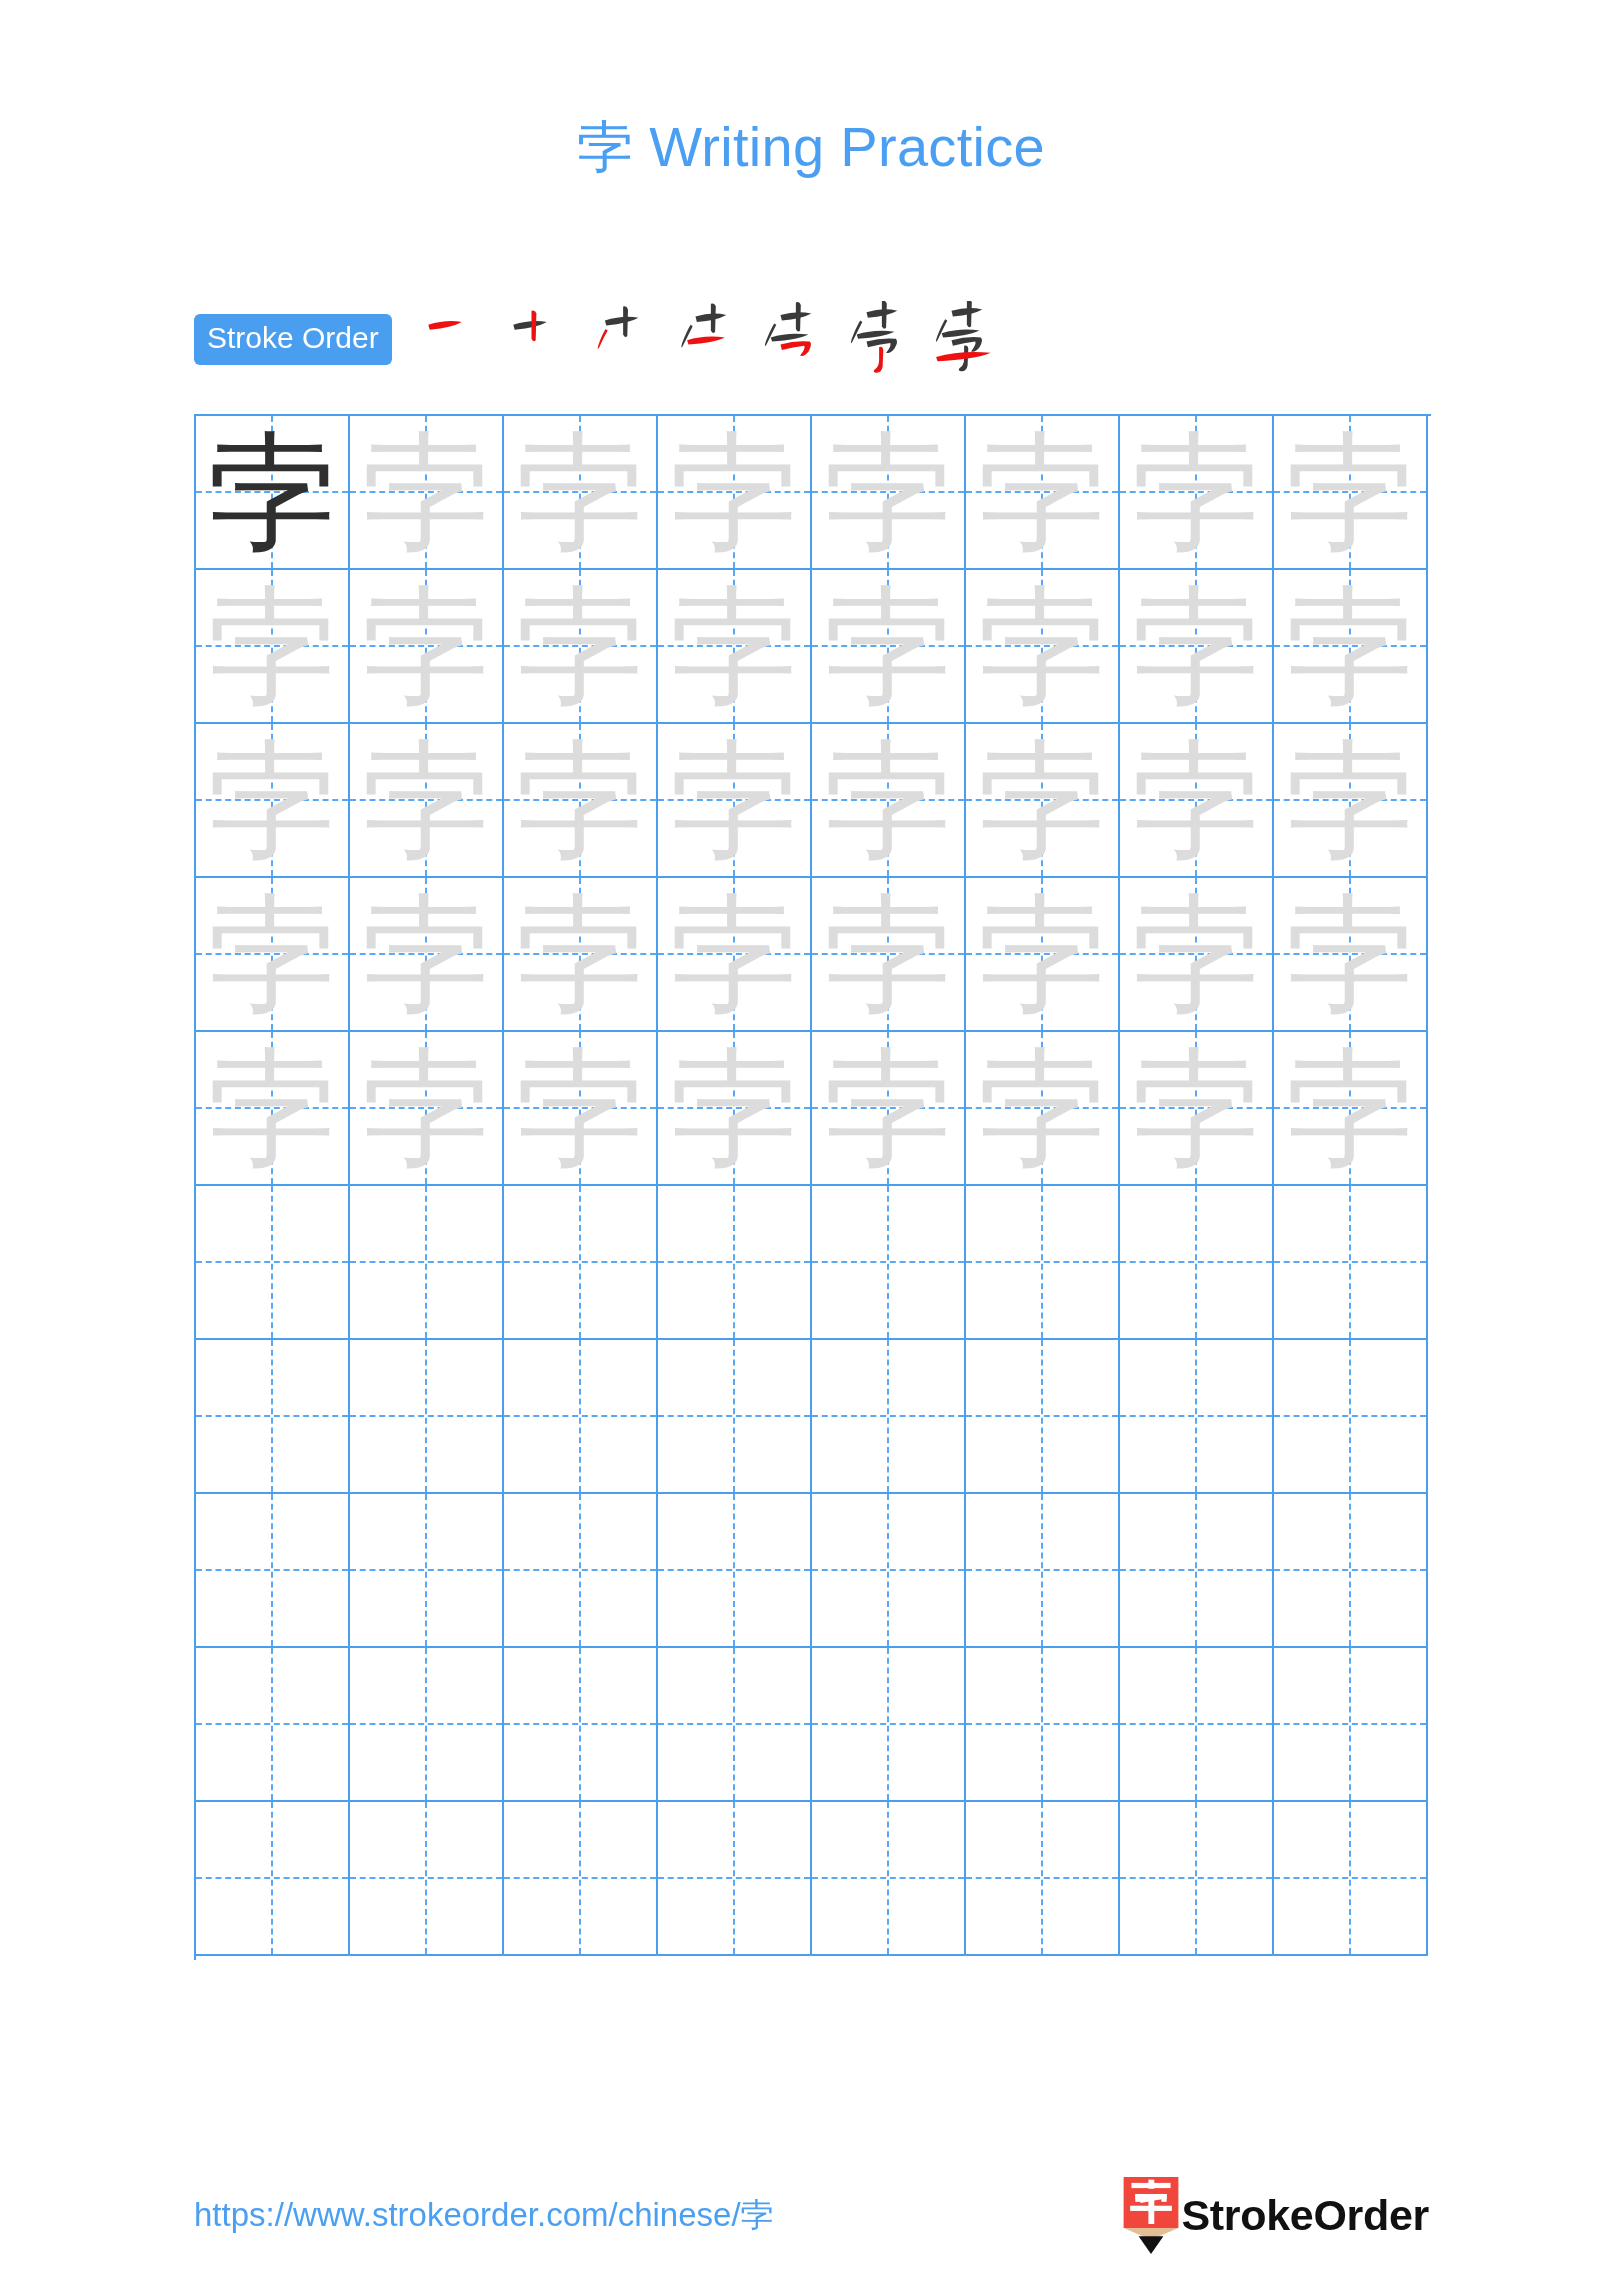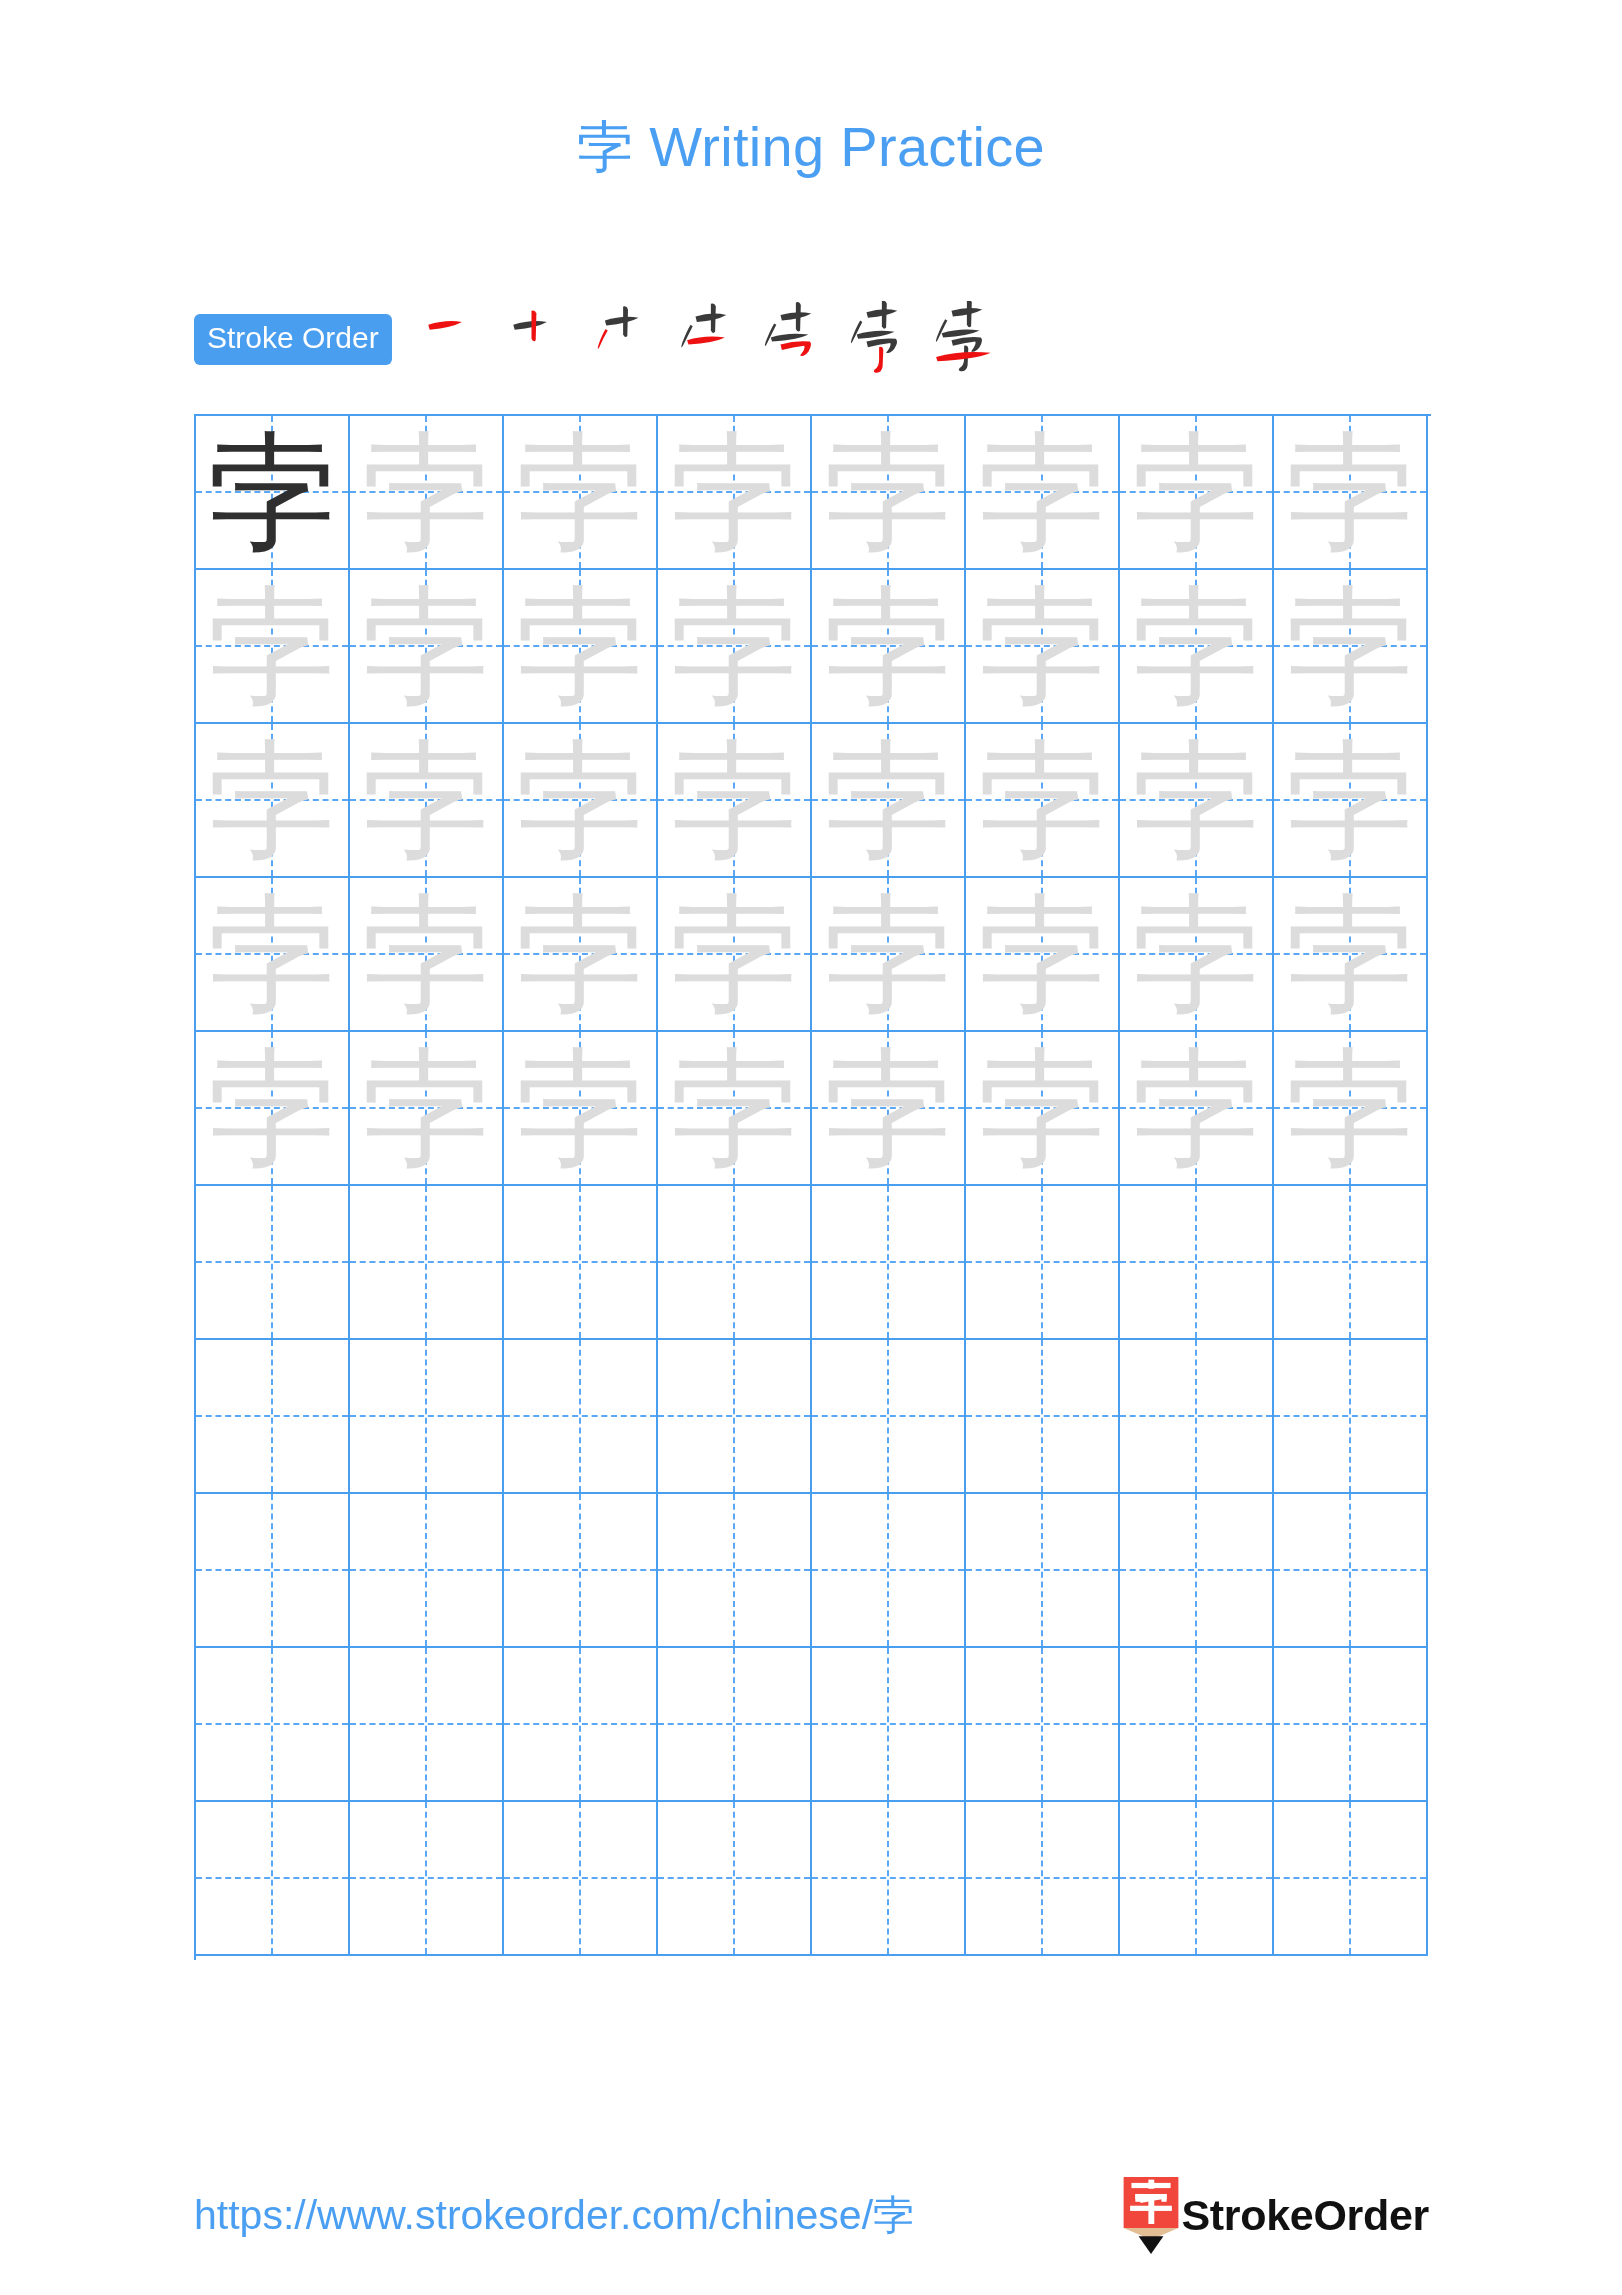--- a/index.html
+++ b/index.html
@@ -69,21 +69,21 @@
   .glyph.dark{color:#2f2f2f;}
   .glyph.light{color:#dcdcdc;}
   .glyph.blank{color:transparent;}
 
   
   .footer{
     position:absolute;left:194px;top:2179px;width:1235px;height:72px;
     display:flex;align-items:center;justify-content:space-between;
   }
   .site-url{
-    color:#4a9ff2;font-size:41px;white-space:nowrap;text-decoration:none;
+    color:#4a9ff2;font-size:33px;white-space:nowrap;text-decoration:none;
   }
   .brand{display:flex;align-items:center;gap:0;}
   .brand-mark{position:relative;width:60px;height:77px;flex:0 0 auto;}
   .brand-name{
     color:#111111;font-size:43px;font-weight:700;white-space:nowrap;
     letter-spacing:-0.3px;
   }
 </style>
 </head>
 <body>

